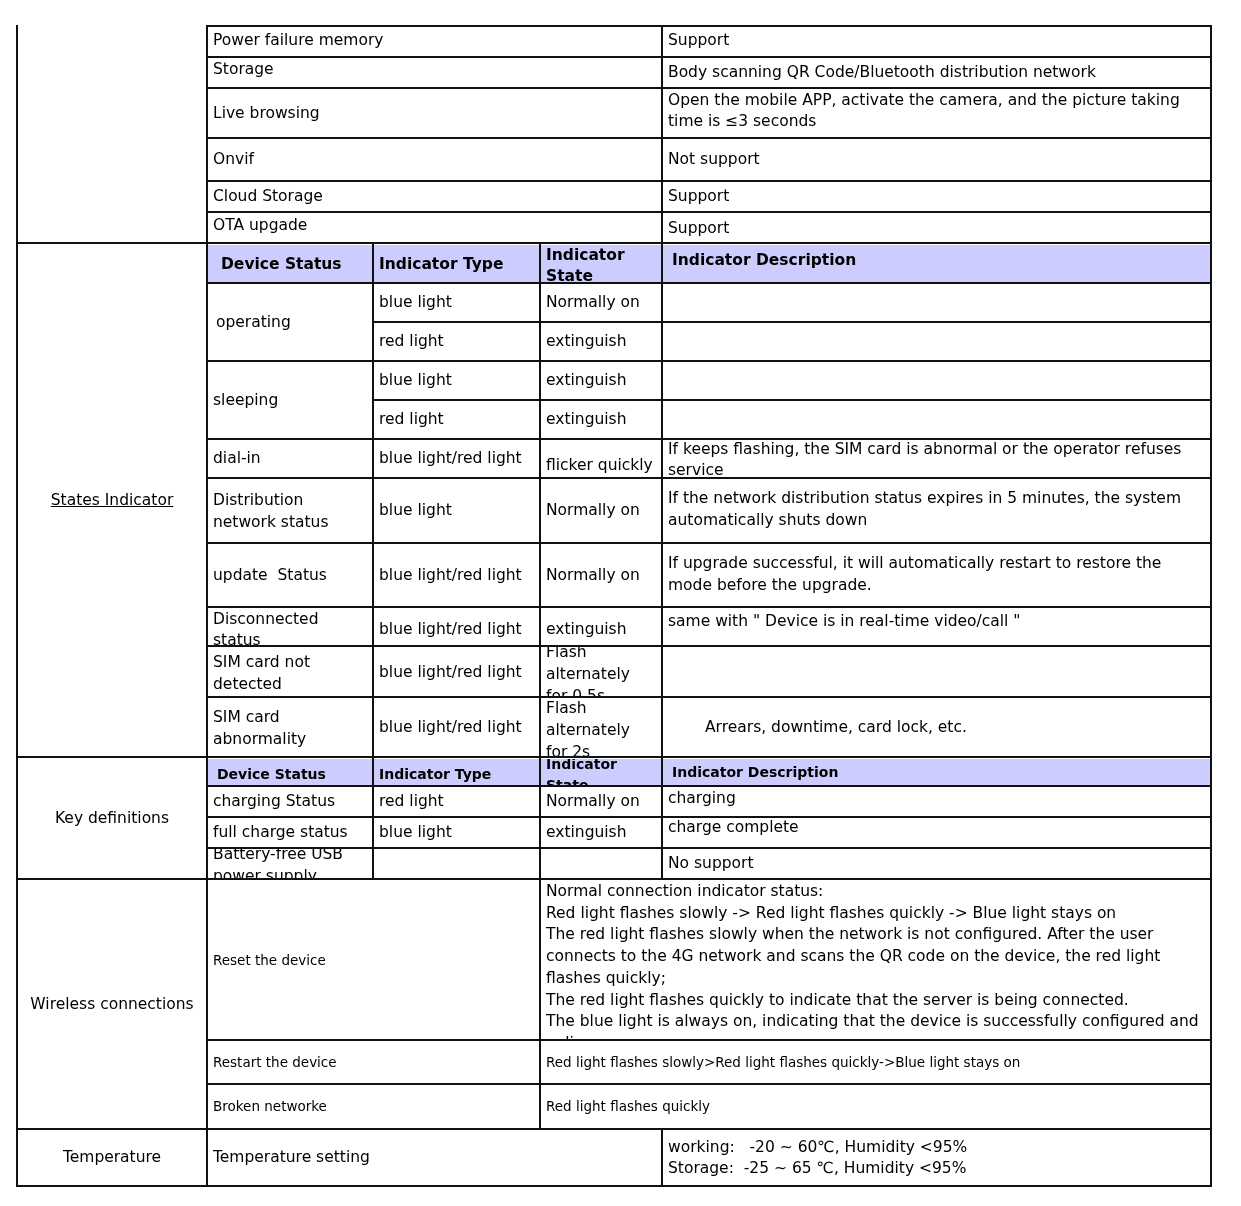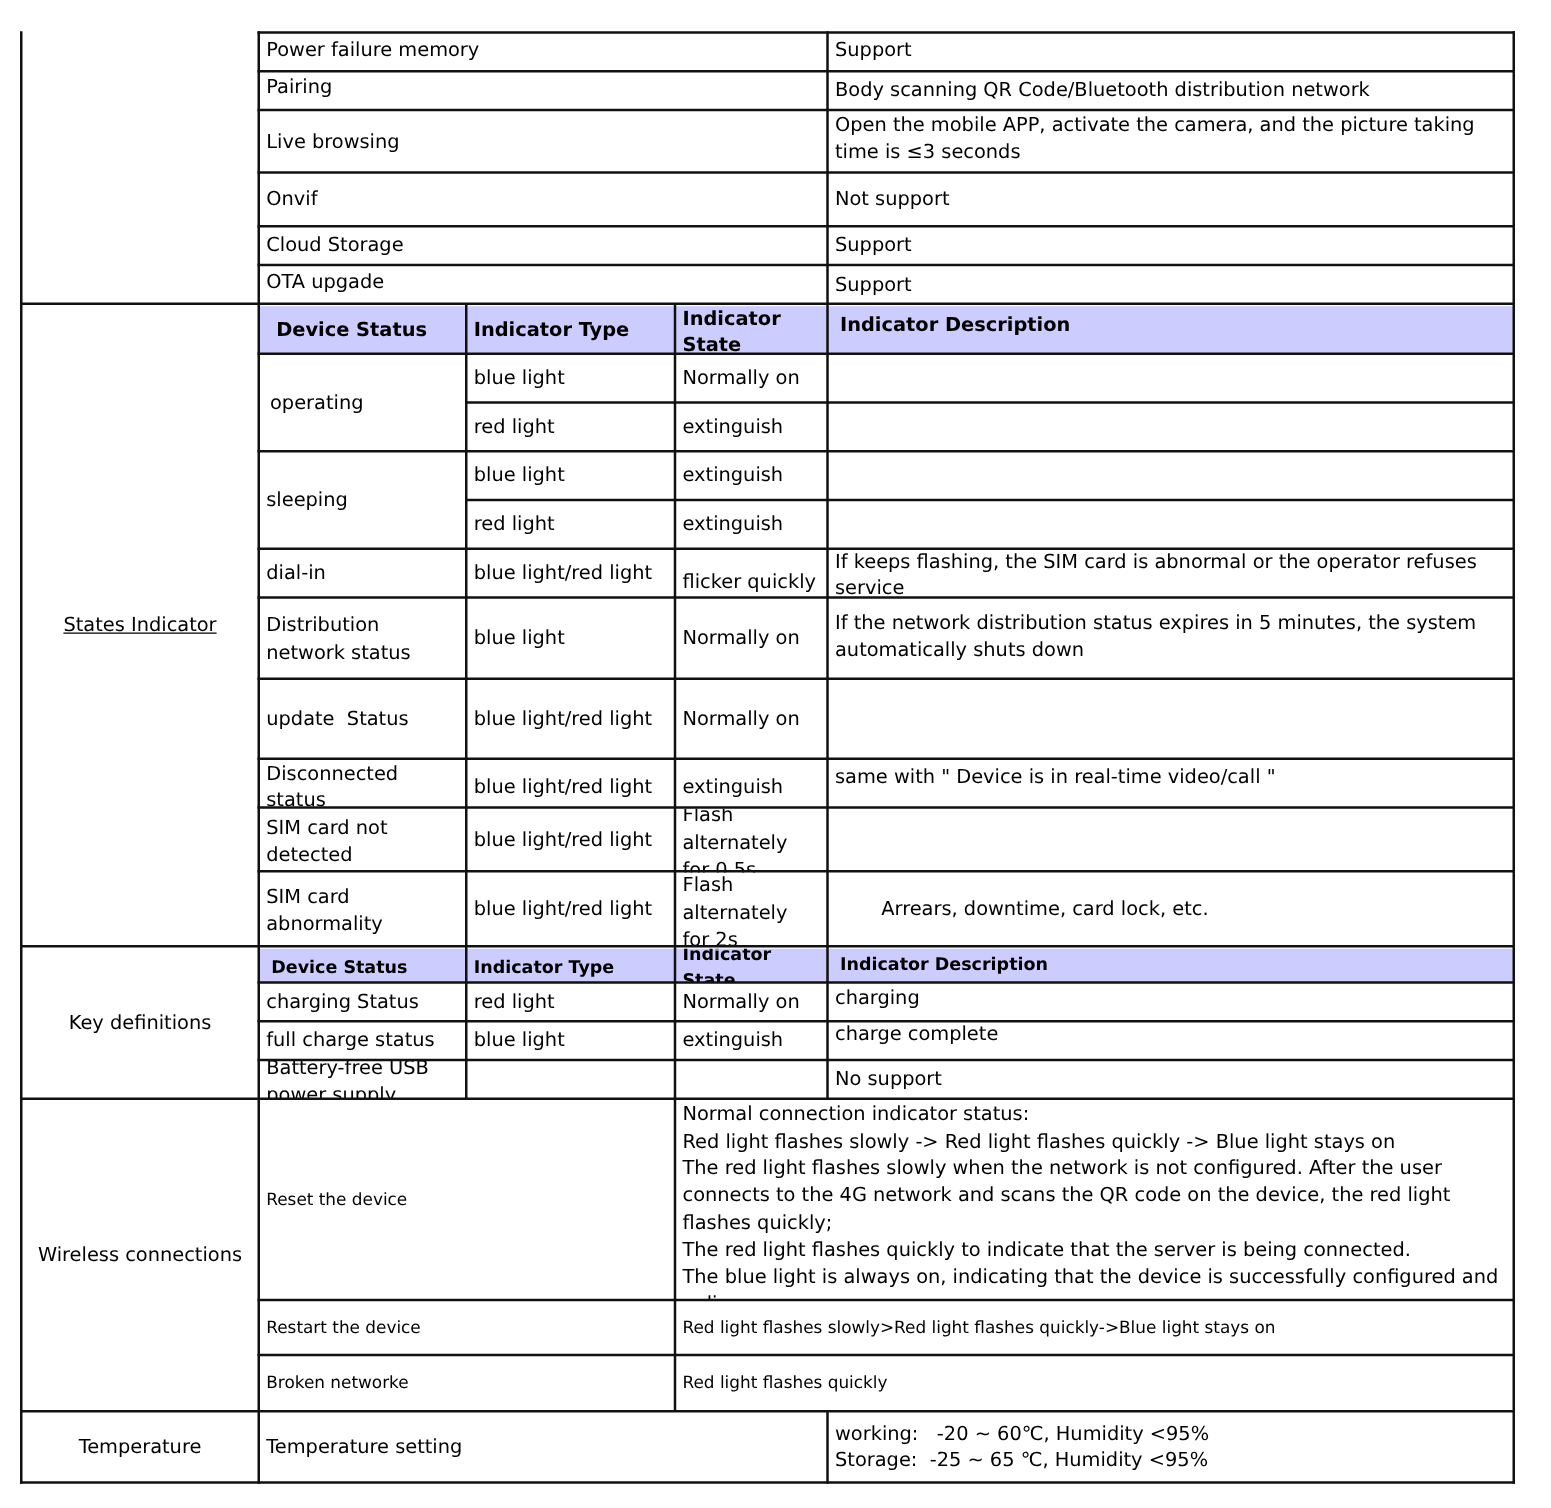--- a/index.html
+++ b/index.html
@@ -18,21 +18,21 @@
   .pre { white-space: pre-line; }
 </style>
 </head>
 <body>
 
 <div class="page">
 
   <div class="cell top" style="left:207px;top:27px;width:455px;height:30px;">Power failure memory</div>
   <div class="cell top" style="left:662px;top:27px;width:549px;height:30px;">Support</div>
 
-  <div class="cell top" style="left:207px;top:56px;width:455px;height:32px;">Pairing</div>
+  <div class="cell top" style="left:207px;top:56px;width:455px;height:32px;">Storage</div>
   <div class="cell" style="left:662px;top:56px;width:549px;height:32px;">Body scanning QR Code/Bluetooth distribution network</div>
 
   <div class="cell" style="left:207px;top:88px;width:455px;height:50px;">Live browsing</div>
   <div class="cell top" style="left:662px;top:88px;width:549px;height:50px;padding-top:2px;">Open the mobile APP, activate the camera, and the picture taking time is ≤3 seconds</div>
 
   <div class="cell" style="left:662px;top:138px;width:549px;height:43px;">Not support</div>
   <div class="cell" style="left:207px;top:138px;width:455px;height:43px;">Onvif</div>
 
   <div class="cell" style="left:207px;top:181px;width:455px;height:31px;">Cloud Storage</div>
   <div class="cell" style="left:662px;top:181px;width:549px;height:31px;">Support</div>
@@ -69,20 +69,21 @@
   <div class="cell top" style="left:662px;top:439px;width:549px;height:39px;padding-top:0;line-height:21px;">If  keeps flashing, the SIM card is abnormal or the operator refuses service</div>
 
   <div class="cell" style="left:207px;top:478px;width:166px;height:65px;line-height:22px;">Distribution network status</div>
   <div class="cell" style="left:373px;top:478px;width:167px;height:65px;">blue light</div>
   <div class="cell" style="left:540px;top:478px;width:122px;height:65px;">Normally on</div>
   <div class="cell top" style="left:662px;top:478px;width:549px;height:65px;padding-top:9px;line-height:22px;">If the network distribution status expires in 5 minutes, the system automatically shuts down</div>
 
   <div class="cell pre" style="left:207px;top:543px;width:166px;height:65px;white-space:pre;">update  Status</div>
   <div class="cell" style="left:373px;top:543px;width:167px;height:65px;">blue light/red light</div>
   <div class="cell" style="left:540px;top:543px;width:122px;height:65px;">Normally on</div>
+  <div class="cell top" style="left:662px;top:543px;width:549px;height:65px;padding-top:9px;line-height:22px;">If upgrade successful, it will automatically restart to restore the mode before the upgrade.</div>
 
   <div class="cell" style="left:207px;top:608px;width:166px;height:39px;padding-top:4px;">Disconnected status</div>
   <div class="cell" style="left:373px;top:608px;width:167px;height:39px;padding-top:4px;">blue light/red light</div>
   <div class="cell" style="left:540px;top:608px;width:122px;height:39px;padding-top:4px;">extinguish</div>
   <div class="cell top" style="left:662px;top:608px;width:549px;height:39px;padding-top:3px;">same with " Device is in real-time video/call "</div>
 
   <div class="cell" style="left:207px;top:647px;width:166px;height:51px;line-height:22px;">SIM card not detected</div>
   <div class="cell" style="left:373px;top:647px;width:167px;height:51px;">blue light/red light</div>
   <div class="cell top" style="left:540px;top:647px;width:122px;height:51px;padding-top:0;margin-top:0;line-height:22px;">
     <div style="margin-top:-6px;">Flash alternately for 0.5s</div>

